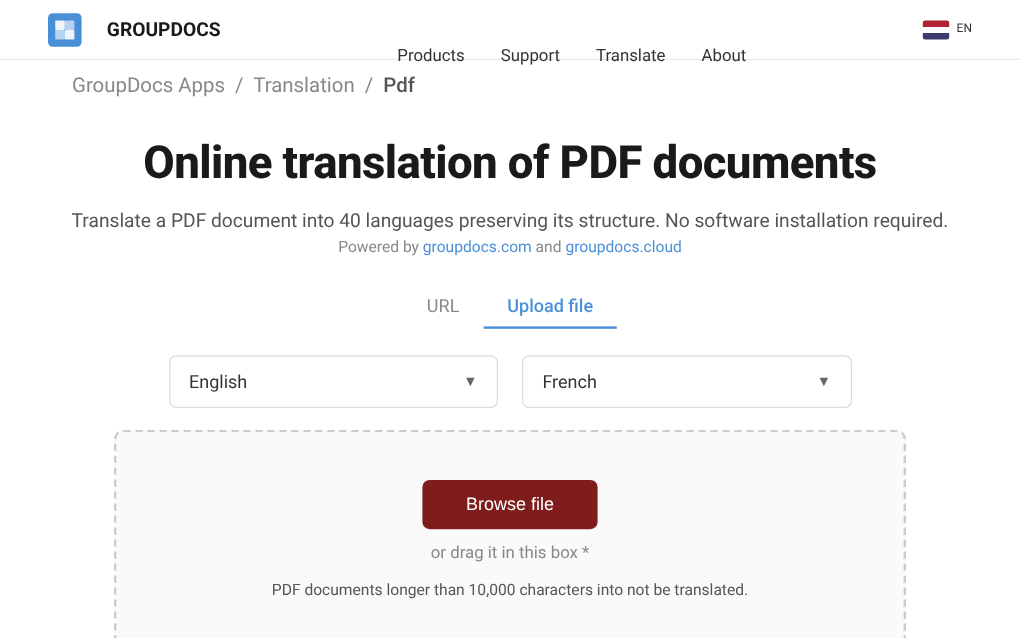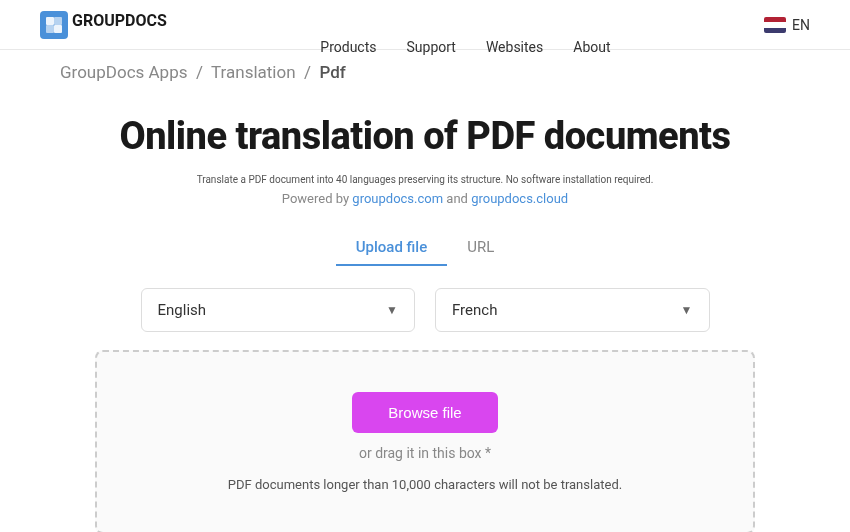--- a/index.html
+++ b/index.html
@@ -1,53 +1,53 @@
 <!DOCTYPE html>
 <html><head>
   <meta charset="utf-8">
   <style>
     * { box-sizing: border-box; margin: 0; padding: 0; }
     body { font-family: -apple-system, BlinkMacSystemFont, 'Segoe UI', Roboto, Arial, sans-serif; background: #fff; color: #333; font-size: 14px; }
 
     
     .header { display: flex; align-items: center; justify-content: space-between; padding: 10px 40px; border-bottom: 1px solid #e8e8e8; height: 50px; }
-    .logo { display: flex; gap: 4px; text-decoration: none; color: #1a1a1a; font-weight: 700; font-size: 16px; }
+    .logo { display: flex; align-items: center; gap: 21px; text-decoration: none; color: #1a1a1a; font-weight: 700; font-size: 16px; }
     .logo-icon { width: 28px; height: 28px; background: #4a90d9; border-radius: 4px; display: flex; align-items: center; justify-content: center; color: white; font-size: 12px; font-weight: bold; }
     .nav { display: flex; gap: 30px; }
     .nav a { text-decoration: none; color: #333; font-size: 14px; margin-top: 44px; }
-    .lang-selector { display: flex; align-items: center; gap: 6px; font-size: 14px; color: #333; cursor: pointer; }
+    .lang-selector { display: flex; align-items: center; gap: 6px; font-size: 10px; color: #333; cursor: pointer; }
     .flag { width: 22px; height: 16px; display: inline-block; background: linear-gradient(to bottom, #b22234 33%, #fff 33%, #fff 67%, #3c3b6e 67%); border-radius: 2px; position: relative; overflow: hidden; }
 
     
     .breadcrumb { padding: 12px 60px; font-size: 17px; color: #888; }
     .breadcrumb a { text-decoration: none; color: #888; }
     .breadcrumb span { color: #555; font-weight: 500; }
 
     
     .main { padding: 20px 40px 40px; display: flex; flex-direction: column; align-items: center; }
 
     .page-title { font-size: 38px; font-weight: 800; color: #1a1a1a; text-align: center; margin-bottom: 16px; letter-spacing: -0.5px; }
 
-    .subtitle { text-align: center; color: #555; font-size: 10px; margin-bottom: 6px; }
+    .subtitle { text-align: center; color: #555; font-size: 16px; margin-bottom: 6px; }
     .powered-by { text-align: left; font-size: 13px; color: #888; margin-bottom: 24px; }
     .powered-by a { color: #4a90d9; text-decoration: none; }
 
     
     .tabs { display: flex; gap: 0; margin-bottom: 22px; }
     .tab { padding: 8px 20px; cursor: pointer; font-size: 15px; color: #888; text-decoration: none; border-bottom: 2px solid transparent; }
     .tab.active { color: #4a90d9; border-bottom: 2px solid #4a90d9; font-weight: 500; }
 
     
     .lang-row { display: flex; align-items: center; gap: 20px; margin-bottom: 18px; width: 569px; }
     .lang-dropdown { flex: 1; display: flex; align-items: center; justify-content: space-between; padding: 12px 16px; border: 1px solid #ddd; border-radius: 6px; background: #fff; cursor: pointer; font-size: 15px; color: #333; }
     .lang-dropdown .arrow { color: #666; font-size: 12px; }
 
     
     .upload-box { width: 660px; border: 2px dashed #ccc; border-radius: 8px; padding: 40px 20px; display: flex; flex-direction: column; align-items: center; background: #fafafa; margin-bottom: 16px; }
-    .browse-btn { background: #d946ef; color: white; border: none; border-radius: 6px; padding: 12px 36px; font-size: 15px; cursor: pointer; margin-bottom: 12px; font-weight: 500; }
+    .browse-btn { background: #7f1d1d; color: white; border: none; border-radius: 6px; padding: 12px 36px; font-size: 15px; cursor: pointer; margin-bottom: 12px; font-weight: 500; }
     .drag-text { color: #888; font-size: 14px; margin-bottom: 16px; }
     .limit-text { color: #555; font-size: 13px; text-align: center; }
   </style>
 </head>
 <body>
 
 <header class="header">
   <a class="logo" href="#">
     <div class="logo-icon">
       <svg width="20" height="20" viewBox="0 0 20 20" fill="none">
@@ -56,21 +56,21 @@
         <rect width="8" height="8" x="2" y="10" rx="1" fill="white" opacity="0.6"></rect>
         <rect width="8" height="8" x="10" y="10" rx="1" fill="white" opacity="0.9"></rect>
       </svg>
     </div>
     <span>GROUPDOCS</span>
   </a>
 
   <nav class="nav">
     <a href="#">Products</a>
     <a href="#">Support</a>
-    <a href="#">Websites</a>
+    <a href="#">Translate</a>
     <a href="#">About</a>
   </nav>
 
   <div class="lang-selector">
     <span class="flag"></span>
     <span>EN</span>
   </div>
 </header>
 
 <div class="breadcrumb">
@@ -85,34 +85,34 @@
 
   <h1 class="page-title">Online translation of PDF documents</h1>
 
   <p class="subtitle">Translate a PDF document into 40 languages preserving its structure. No software installation required.</p>
 
   <p class="powered-by">
     <span>Powered by </span><a href="#">groupdocs.com</a><span> and </span><a href="#">groupdocs.cloud</a>
   </p>
 
   <div class="tabs">
+    <a class="tab" href="#">URL</a>
     <a class="tab active" href="#">Upload file</a>
-    <a class="tab" href="#">URL</a>
   </div>
 
   <div class="lang-row">
     <div class="lang-dropdown">
       <span>English</span>
       <span class="arrow">▼</span>
     </div>
     <div class="lang-dropdown">
       <span>French</span>
       <span class="arrow">▼</span>
     </div>
   </div>
 
   <div class="upload-box">
     <button class="browse-btn">Browse file</button>
     <p class="drag-text">or drag it in this box *</p>
-    <p class="limit-text">PDF documents longer than 10,000 characters will not be translated.</p>
+    <p class="limit-text">PDF documents longer than 10,000 characters into not be translated.</p>
   </div>
 
 </main>
 
 </body></html>

